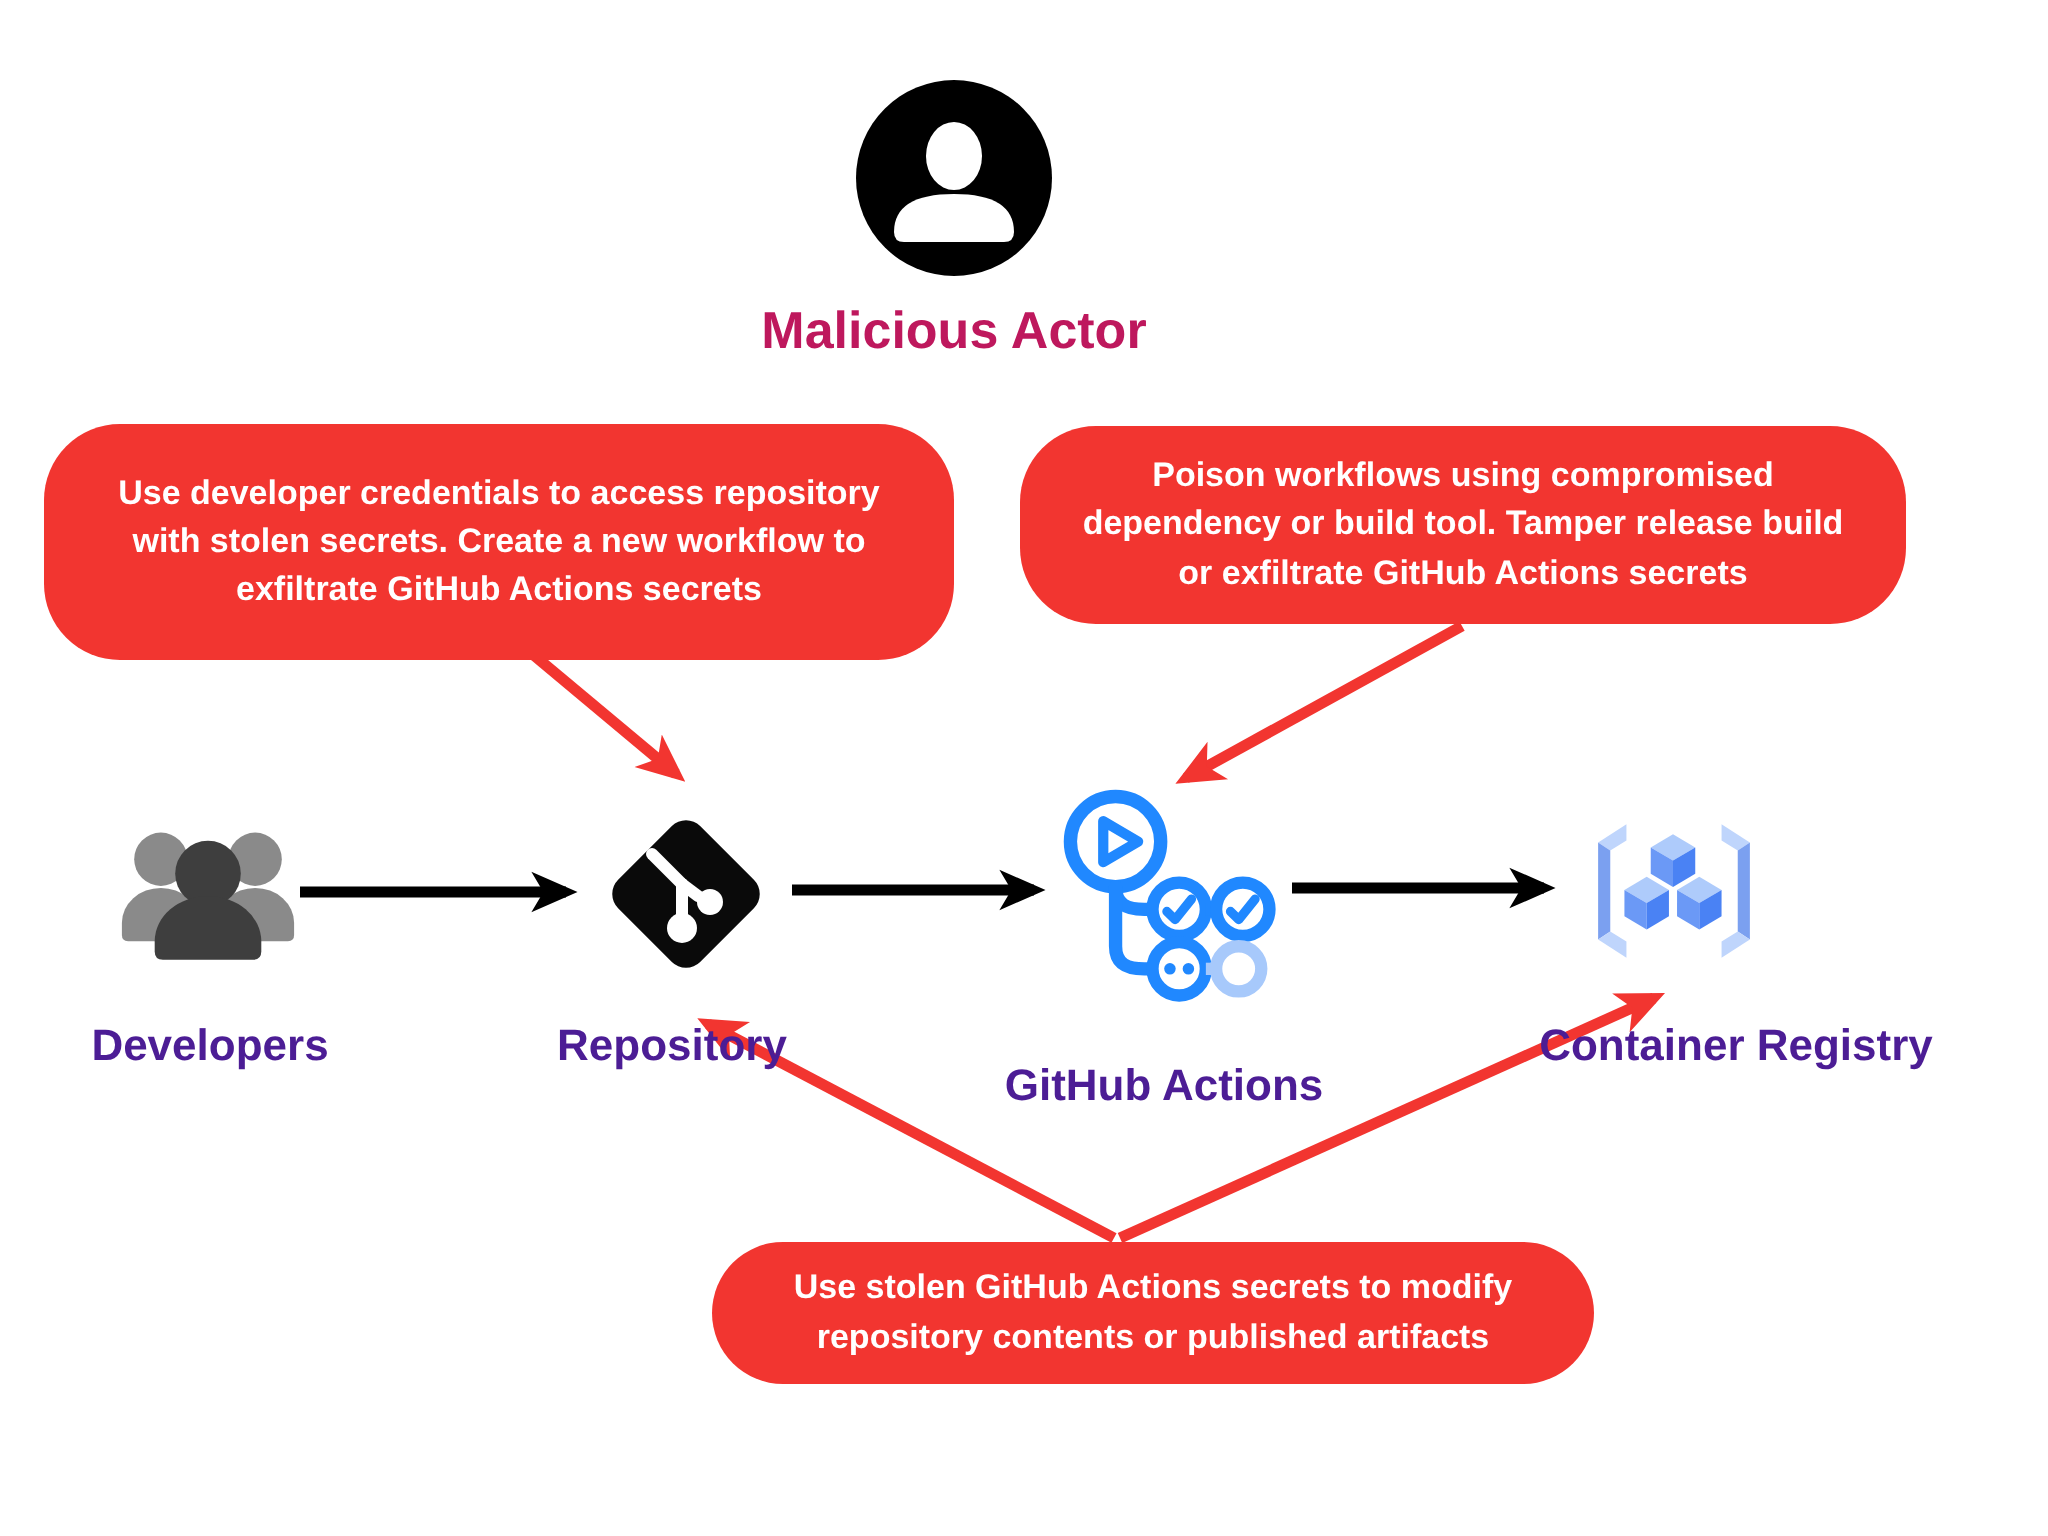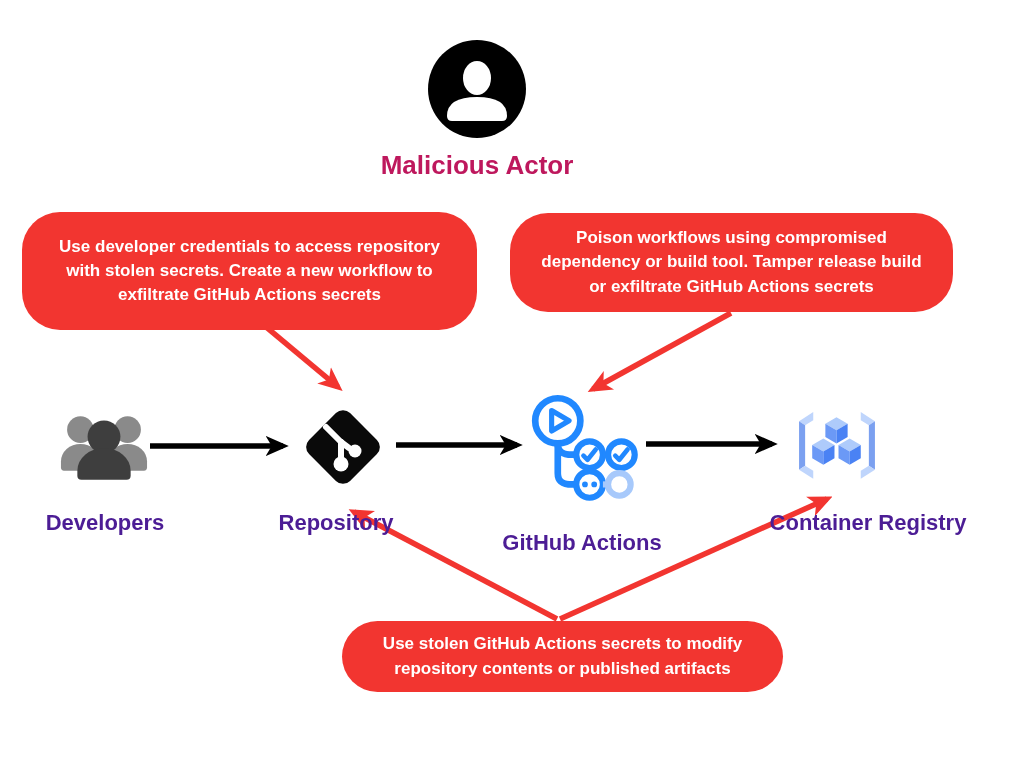--- a/index.html
+++ b/index.html
@@ -18,21 +18,21 @@
     font-size:26px;font-weight:700;color:#be185d;white-space:nowrap;
   }
   
   .callout{
     background:#F23530;color:#ffffff;font-weight:700;font-size:17px;line-height:1.42;
     display:flex;align-items:center;justify-content:center;text-align:center;
     white-space:pre-line;border-radius:38px;
   }
   .callout-left{left:22px;top:212px;width:455px;height:118px;}
   .callout-right{left:510px;top:213px;width:443px;height:99px;}
-  .callout-bottom{left:342px;top:621px;width:441px;height:71px;border-radius:36px;text-align:center;}
+  .callout-bottom{left:356px;top:621px;width:441px;height:71px;border-radius:36px;text-align:center;}
   
   .node-label{
     top:510px;transform:translateX(-50%);font-size:22px;font-weight:700;color:#4c1d95;white-space:nowrap;
   }
   
   .icon-holder{display:block;}
   svg{display:block;}
   #arrow-layer{left:0;top:0;pointer-events:none;}
 </style>
 </head>

